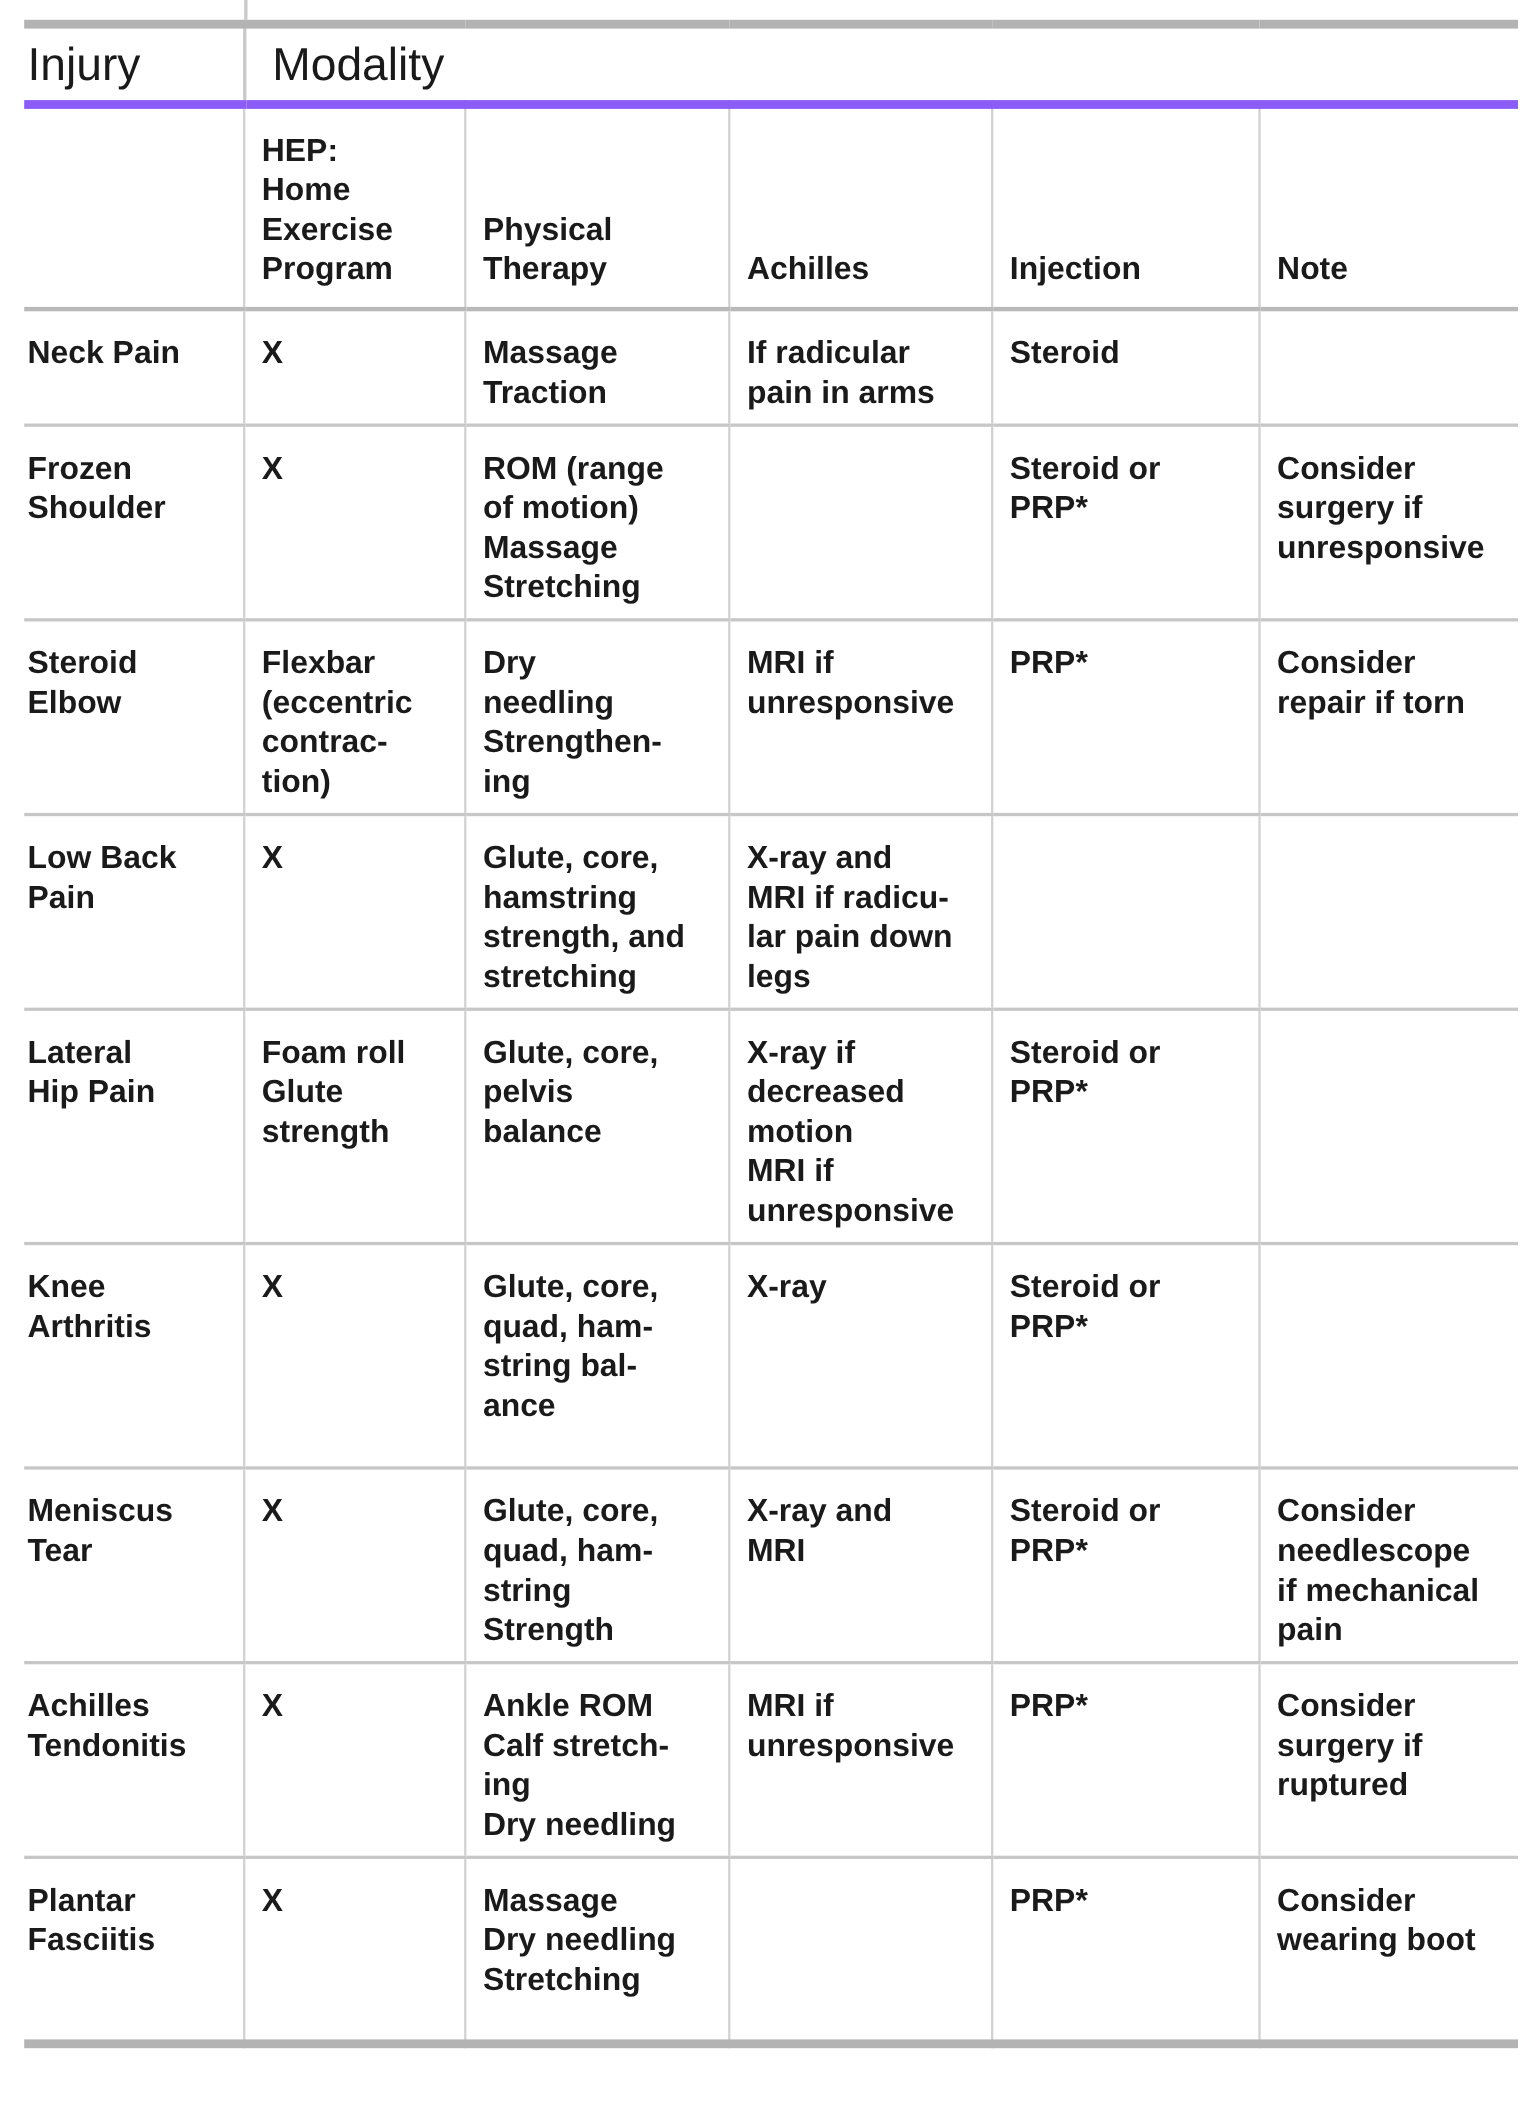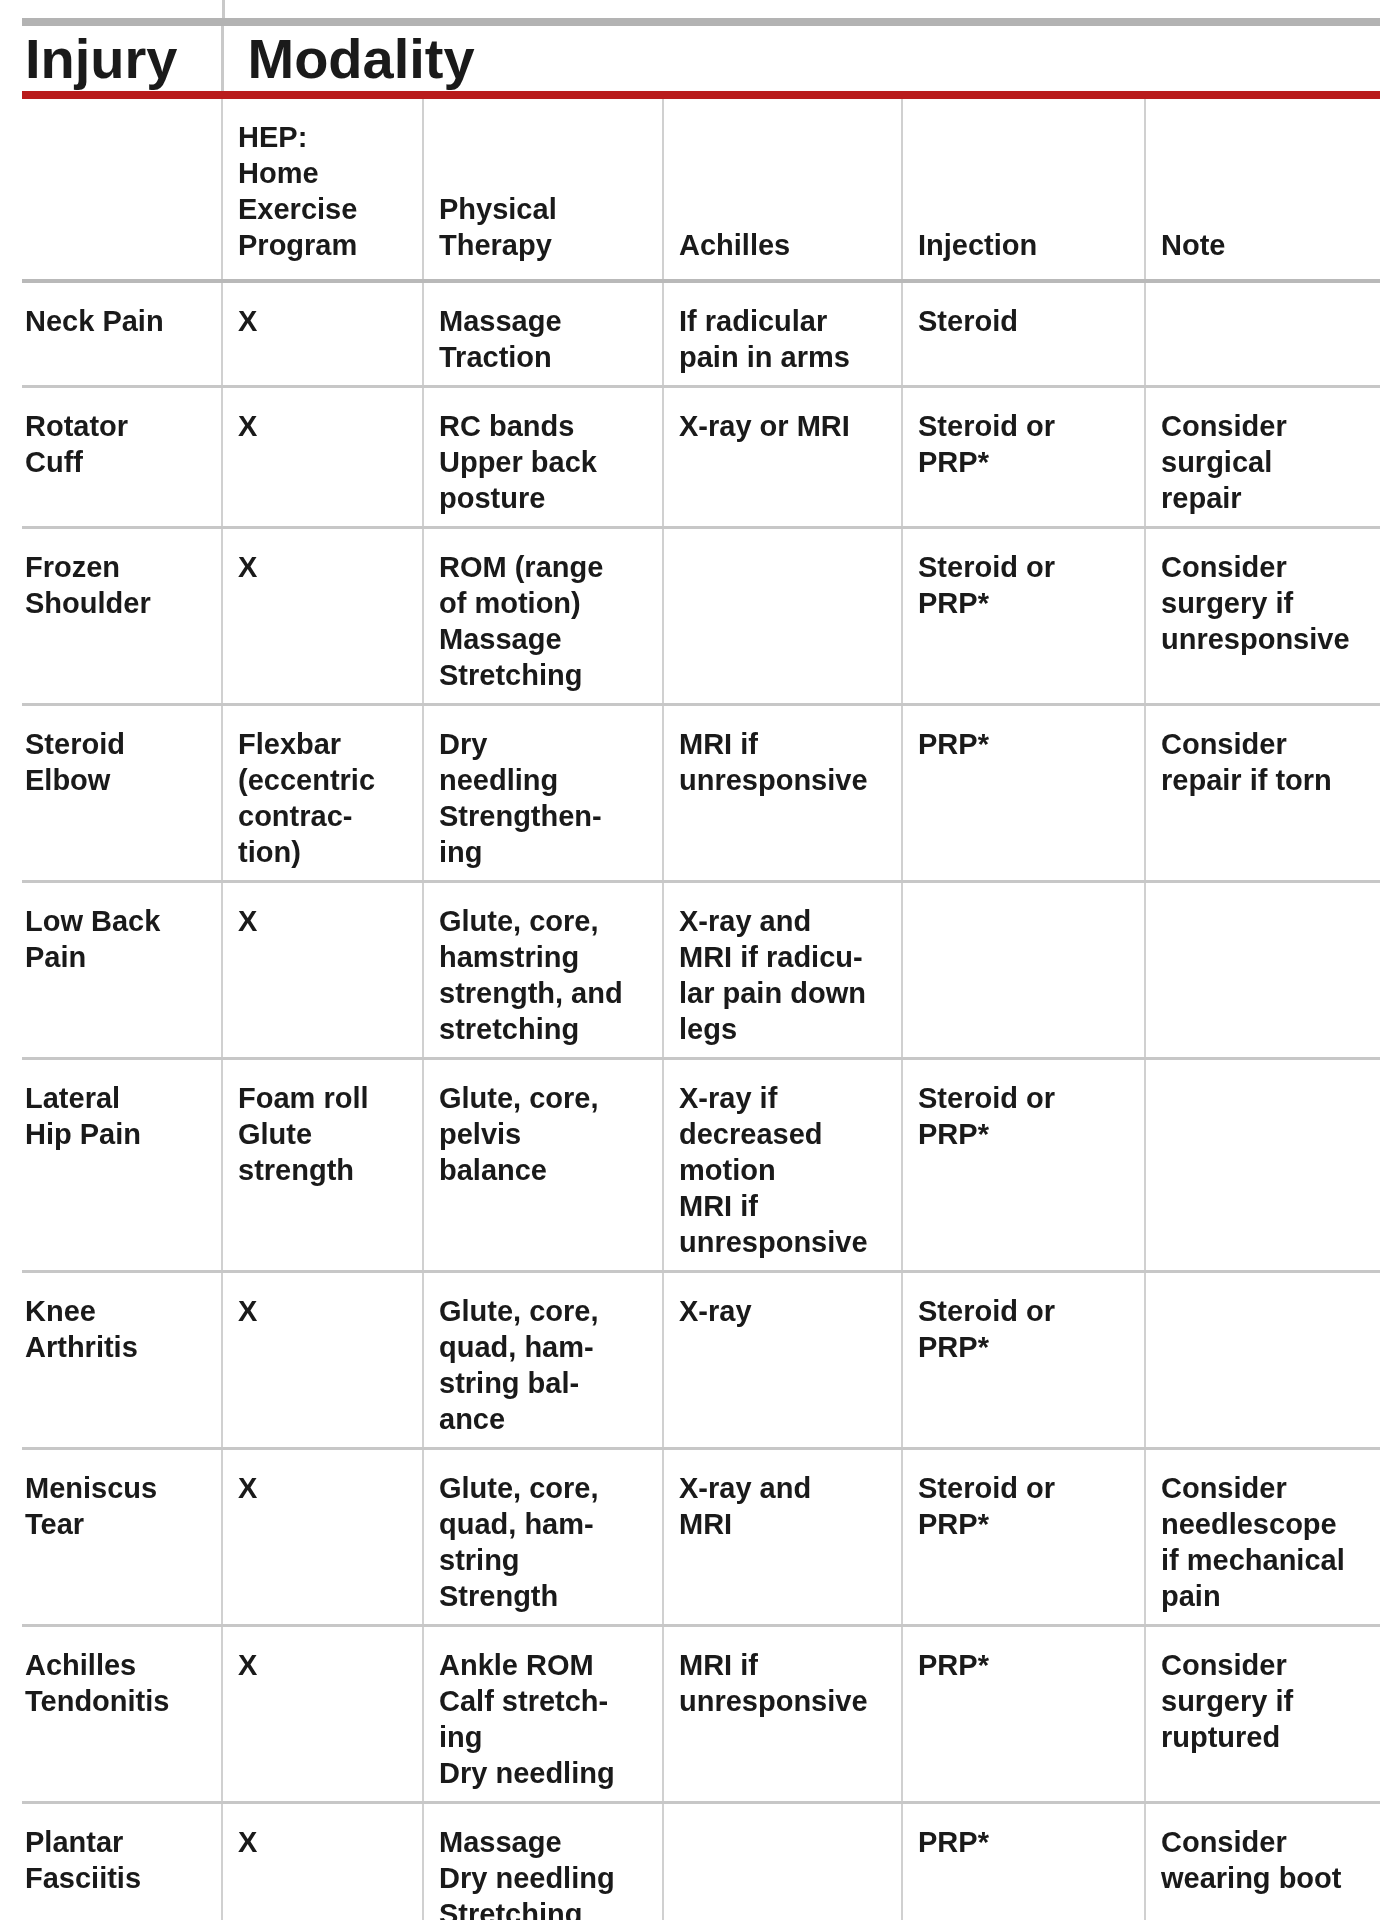--- a/index.html
+++ b/index.html
@@ -52,26 +52,26 @@
     line-height: 36px;
     vertical-align: top;
     padding: 20px 8px 10px 15px;
   }
   th:first-child, td:first-child { padding-left: 3px; }
   th + th, th + td, td + td { border-left: 2px solid #d0d0d0; }
 
   
   tr.hdr { height: 73px; }
   tr.hdr th {
-    font-size: 56px;
-    font-weight: 700;
+    font-size: 42px;
+    font-weight: 400;
     vertical-align: middle;
     padding-top: 0;
     padding-bottom: 0;
-    border-bottom: 8px solid #b91c1c;
+    border-bottom: 8px solid #8b5cf6;
   }
   tr.hdr th.modality { border-left: 3px solid #c9c9c9; padding-left: 24px; }
 
   
   tr.subhdr { height: 175px; }
   tr.subhdr th {
     font-weight: 700;
     vertical-align: bottom;
     padding-bottom: 16px;
     border-bottom: 4px solid #b9b9b9;
@@ -128,34 +128,20 @@
         <th>Neck Pain</th>
         <td>X</td>
         <td>Massage
 Traction</td>
         <td>If radicular
 pain in arms</td>
         <td>Steroid</td>
         <td></td>
       </tr>
       <tr>
-        <th>Rotator
-Cuff</th>
-        <td>X</td>
-        <td>RC bands
-Upper back
-posture</td>
-        <td>X-ray or MRI</td>
-        <td>Steroid or
-PRP*</td>
-        <td>Consider
-surgical
-repair</td>
-      </tr>
-      <tr>
         <th>Frozen
 Shoulder</th>
         <td>X</td>
         <td>ROM (range
 of motion)
 Massage
 Stretching</td>
         <td></td>
         <td>Steroid or
 PRP*</td>

